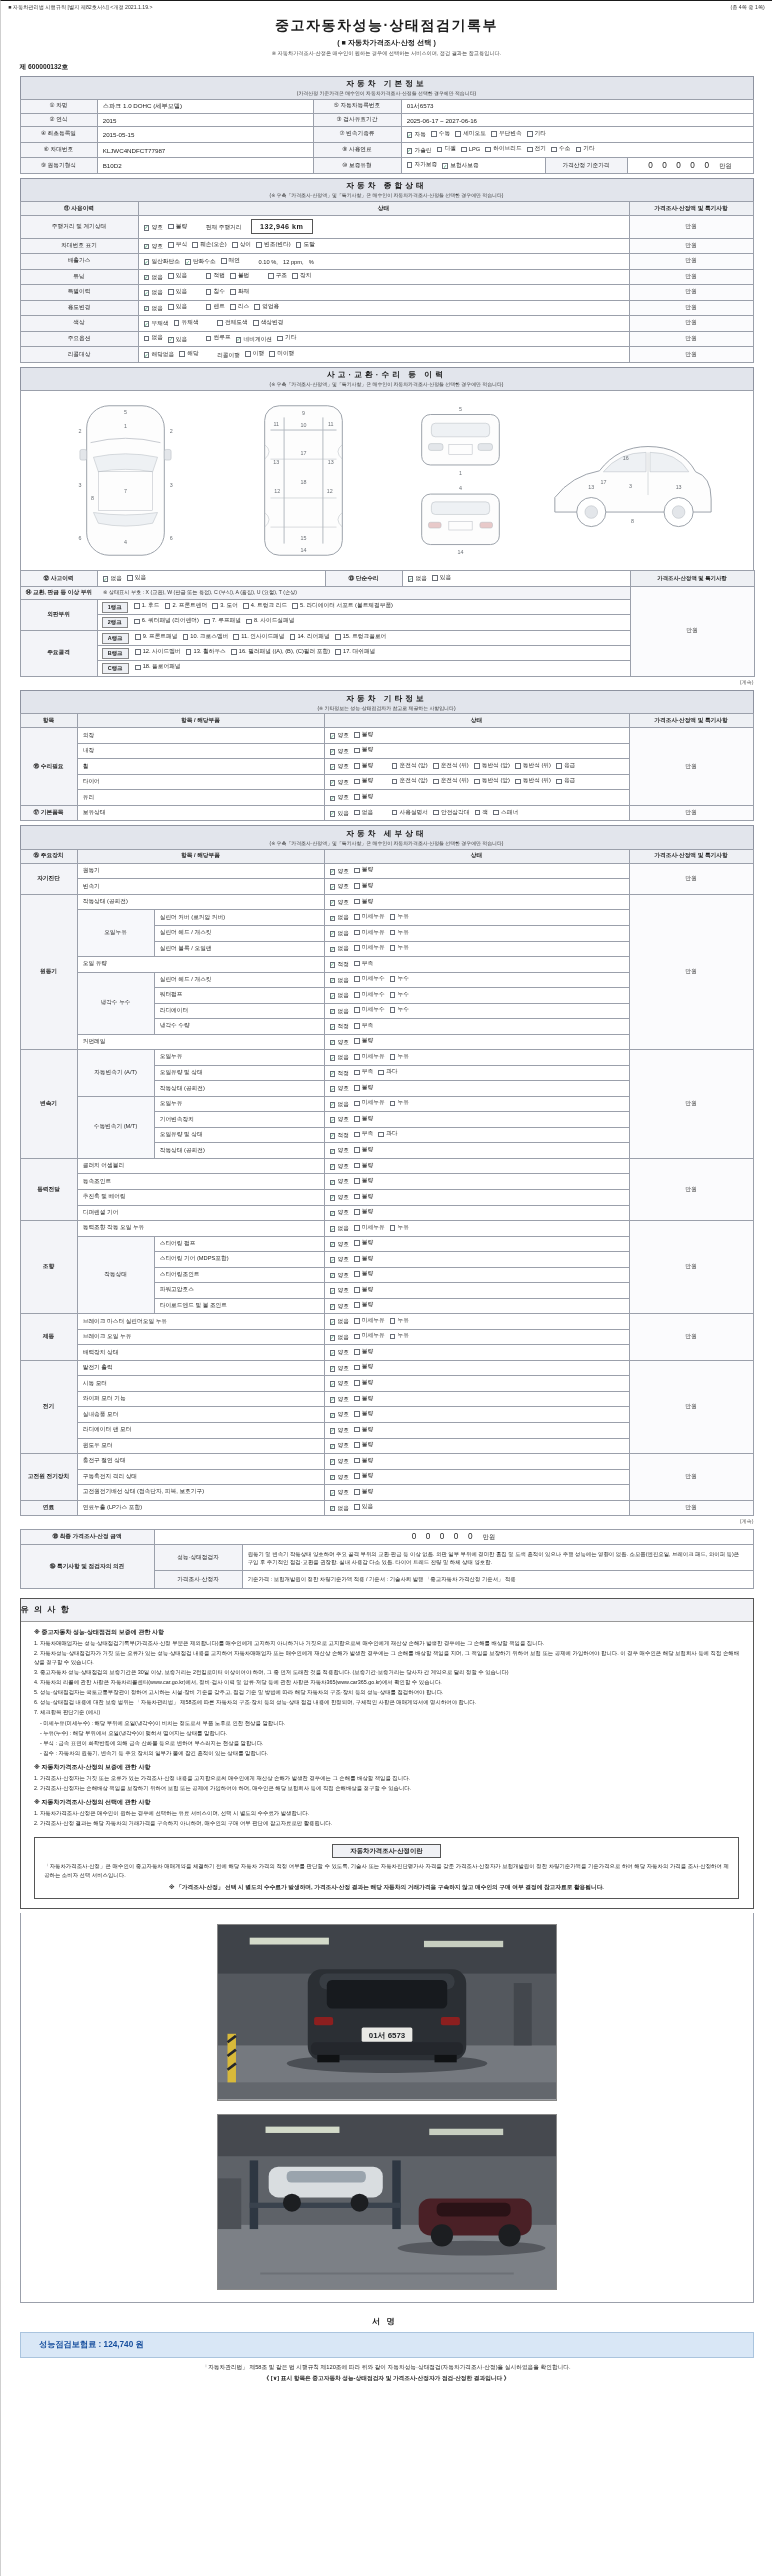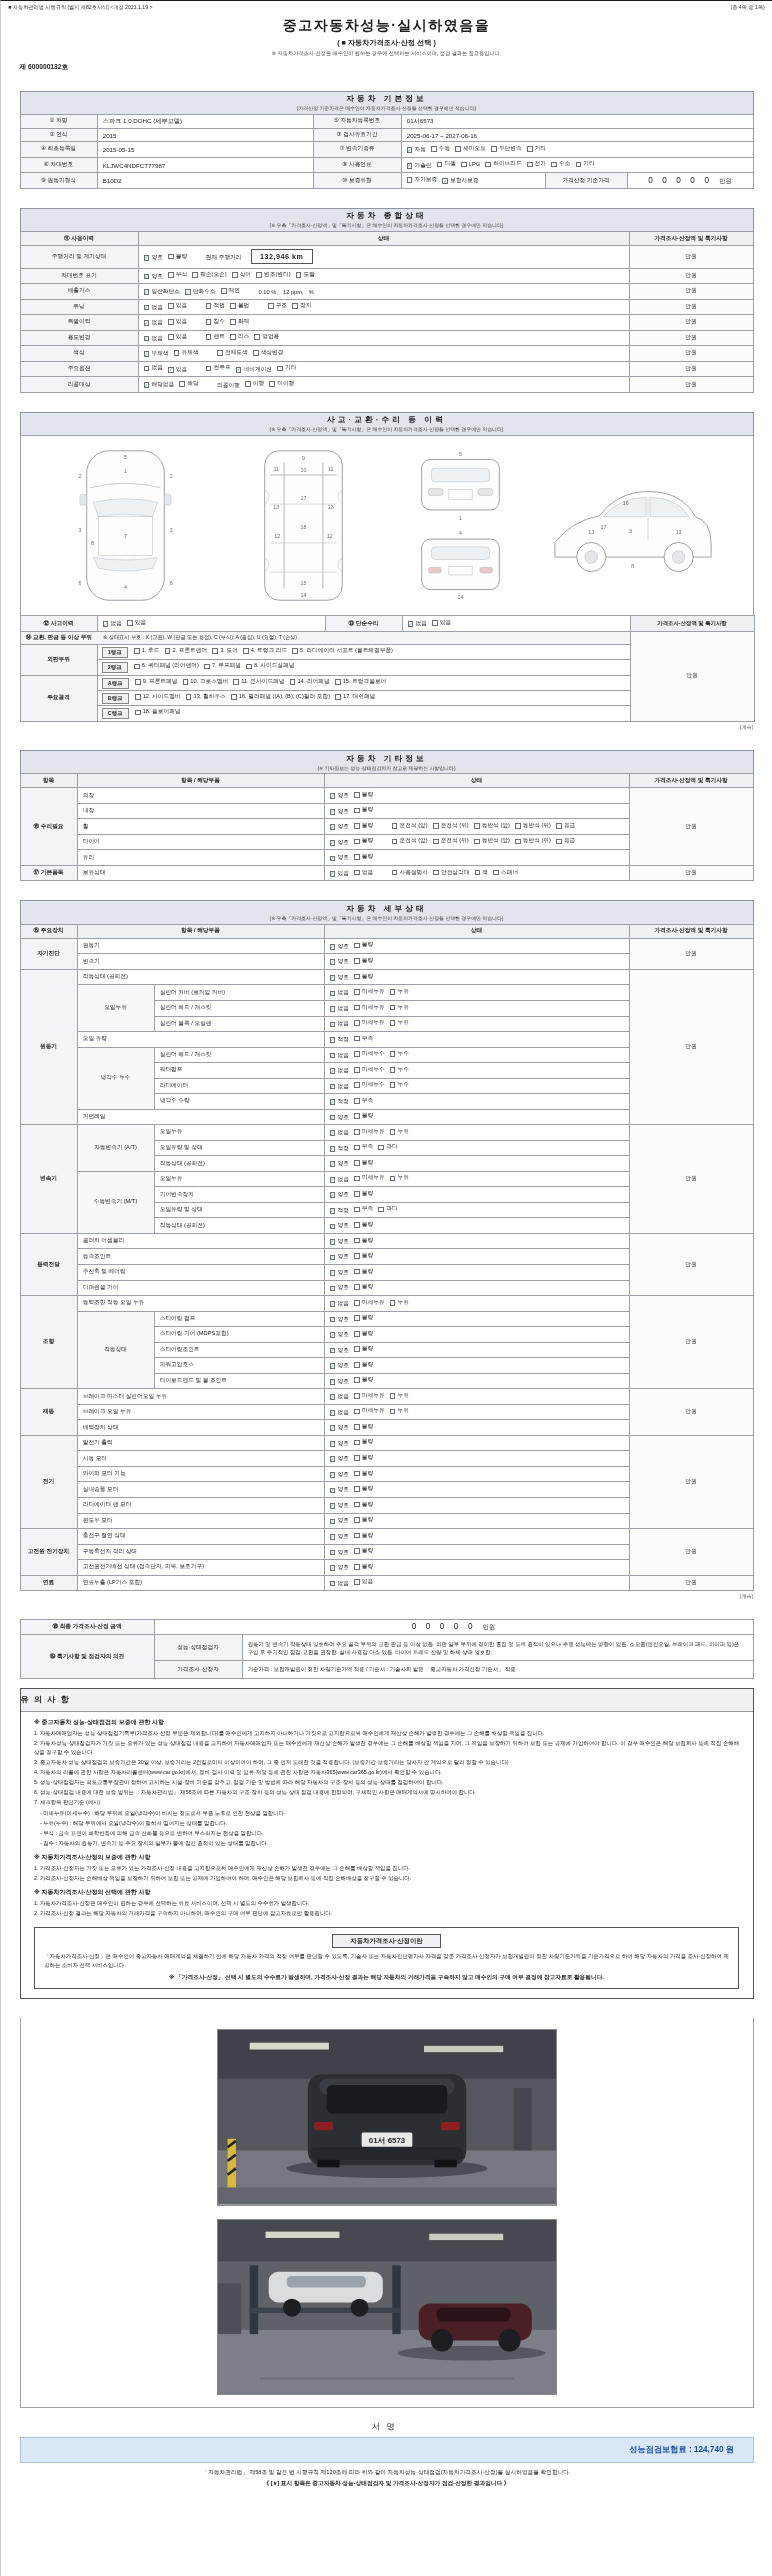--- a/index.html
+++ b/index.html
@@ -4,21 +4,21 @@
 <style>
 *{box-sizing:border-box;margin:0;padding:0}
 body{margin:0;background:#e9e9e9;font-family:"Liberation Sans","DejaVu Sans",sans-serif}
 .page{width:773px;min-height:2576px;margin:0 auto;background:#fff;border-top:1.5px solid #1a1a1a;border-left:0.5px solid #cfcfcf;border-right:0.5px solid #cfcfcf;color:#1c1c1c;padding-bottom:26px}
 .topline{display:flex;justify-content:space-between;font-size:5.2px;color:#333;padding:3.1px 7.2px 0}
 .inner{width:734px;margin:0 auto}
 h1.title{text-align:center;font-size:14px;font-weight:bold;letter-spacing:1.5px;margin-top:6.2px}
 .subtitle{text-align:center;font-size:7.2px;font-weight:bold;margin-top:3.1px}
 .selectnote{text-align:center;font-size:5.2px;color:#444;margin-top:2.1px}
 .docno{font-size:6.7px;font-weight:bold;margin:5.2px 0 1px}
-section{margin-top:19px}
+section{margin-top:4px}
 .secbar{background:#e2e5ec;border:0.5px solid #8e93a0;border-bottom:none;padding:2.6px 0;text-align:center}
 .sectitle{font-size:7.7px;font-weight:bold;letter-spacing:3.1px}
 .secnote{font-size:4.9px;color:#333;margin-top:1px}
 table.tbl{width:100%;border-collapse:collapse;table-layout:fixed}
 .tbl td,.tbl th{border:0.5px solid #9ba0ab;font-size:5.7px;padding:2.1px 3.1px;vertical-align:middle;word-break:keep-all}
 .tbl th{background:#eef0f4;font-weight:bold;text-align:center;padding:2.6px 2.1px;font-size:5.7px}
 td.lbl{background:#f3f4f8;text-align:center}
 td.val{font-size:6.2px;padding-left:5.2px}
 td.state{text-align:left;padding-left:5.2px}
 td.price{text-align:center;color:#333;background:#fbfbfd}
@@ -49,36 +49,36 @@
 .nitem{font-size:5.4px;line-height:1.6;color:#222;margin:1.5px 0;text-align:justify;white-space:pre-wrap}
 .defbox{border:0.8px solid #555;margin:9.3px 13.4px 0;padding:6.2px 9.3px;text-align:center}
 .defboxtitle{display:inline-block;border:0.5px solid #555;padding:1.5px 17.5px;font-weight:bold;font-size:6.4px;margin-bottom:4.1px;background:#f0f1f5}
 .defboxtext{font-size:5.4px;line-height:1.6;text-align:justify}
 .defboxbold{font-size:5.7px;font-weight:bold;margin-top:4.1px;text-align:center}
 .marker{font-size:5.2px;color:#555;text-align:right;margin-top:2.1px}
 .photowrap{border:0.5px solid #9ba0ab;border-top:none;padding:11.3px 0;background:#fff}
 .photo{width:340px;margin:0 auto 13.4px;border:0.5px solid #888;line-height:0}
 .photo:last-child{margin-bottom:0}
 .photo svg{width:100%;height:auto;display:block}
-.signlabel{text-align:center;font-weight:normal;font-size:8.2px;letter-spacing:6.2px;margin:13.4px 0 5.2px}
-.insband{background:#d9e7f6;border:0.5px solid #aac4de;padding:6.2px 18.5px;text-align:right;font-weight:bold;color:#174f9e;font-size:8.2px}
+.signlabel{text-align:center;font-weight:bold;font-size:8.2px;letter-spacing:6.2px;margin:13.4px 0 5.2px}
+.insband{background:#d9e7f6;border:0.5px solid #aac4de;padding:6.2px 18.5px;font-weight:bold;color:#174f9e;font-size:8.2px}
 .footline{text-align:center;font-size:5.7px;margin-top:6.2px;color:#222}
 .footline2{text-align:center;font-size:5.7px;font-weight:bold;margin-top:3.1px;color:#222}
 </style>
 </head>
 <body>
 
 <div class="page">
   <div class="topline">
     <span>■ 자동차관리법 시행규칙 [별지 제82호서식] &lt;개정 2021.1.19.&gt;</span>
     <span>(총 4쪽 중 1쪽)</span>
   </div>
   <div class="inner">
 
-    <h1 class="title">중고자동차성능·실시하였음을</h1>
+    <h1 class="title">중고자동차성능·상태점검기록부</h1>
     <div class="subtitle">( ■ 자동차가격조사·산정 선택 )</div>
     <div class="selectnote">※ 자동차가격조사·산정은 매수인이 원하는 경우에 선택하는 서비스이며, 점검 결과는 참고용입니다.</div>
     <div class="docno">제 600000132호</div>
 
     <section>
       <div class="secbar">
         <div class="sectitle">자동차 기본정보</div>
         <div class="secnote">(가격산정 기준가격은 매수인이 자동차가격조사·산정을 선택한 경우에만 적습니다)</div>
       </div>
       <table class="tbl">

